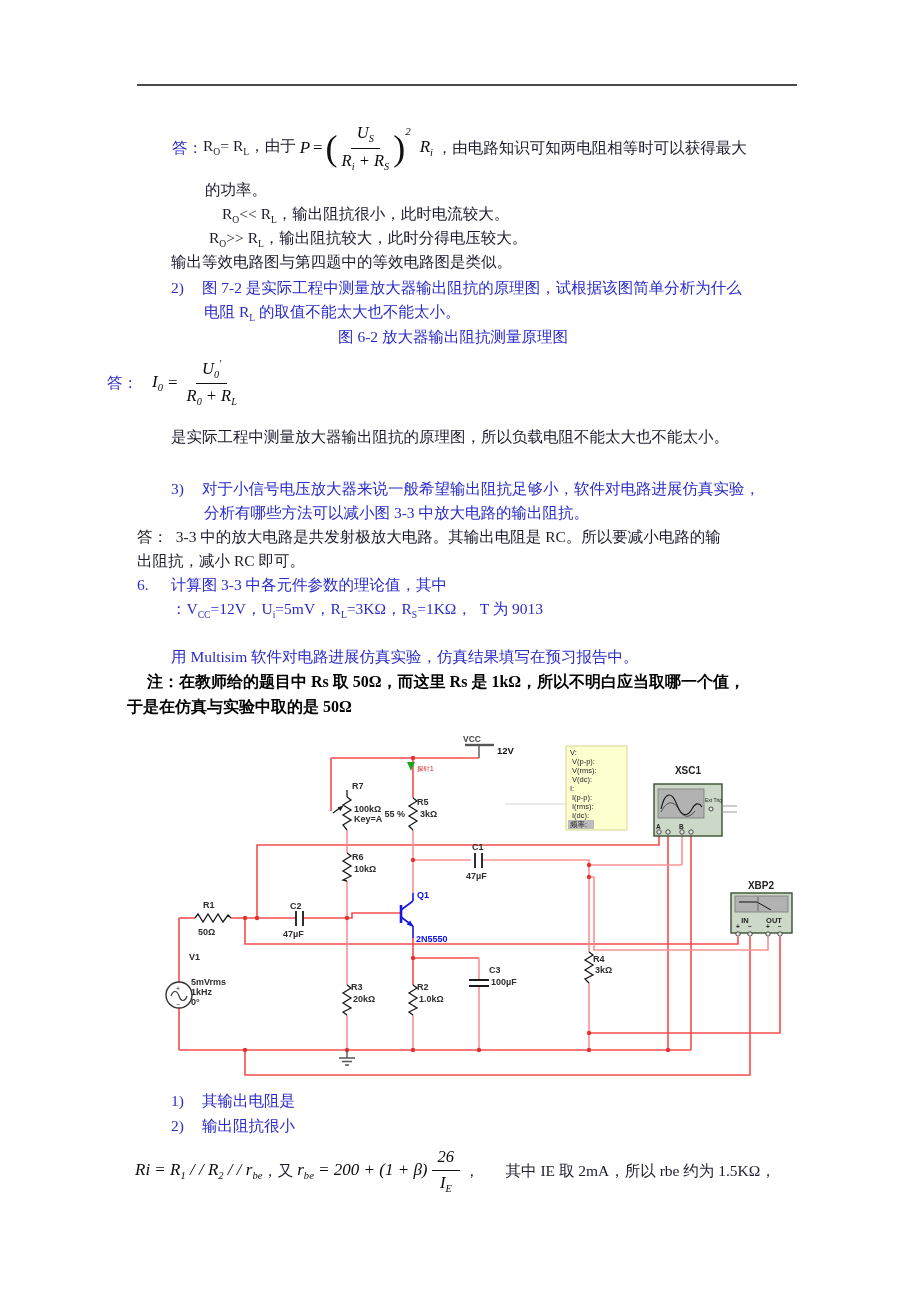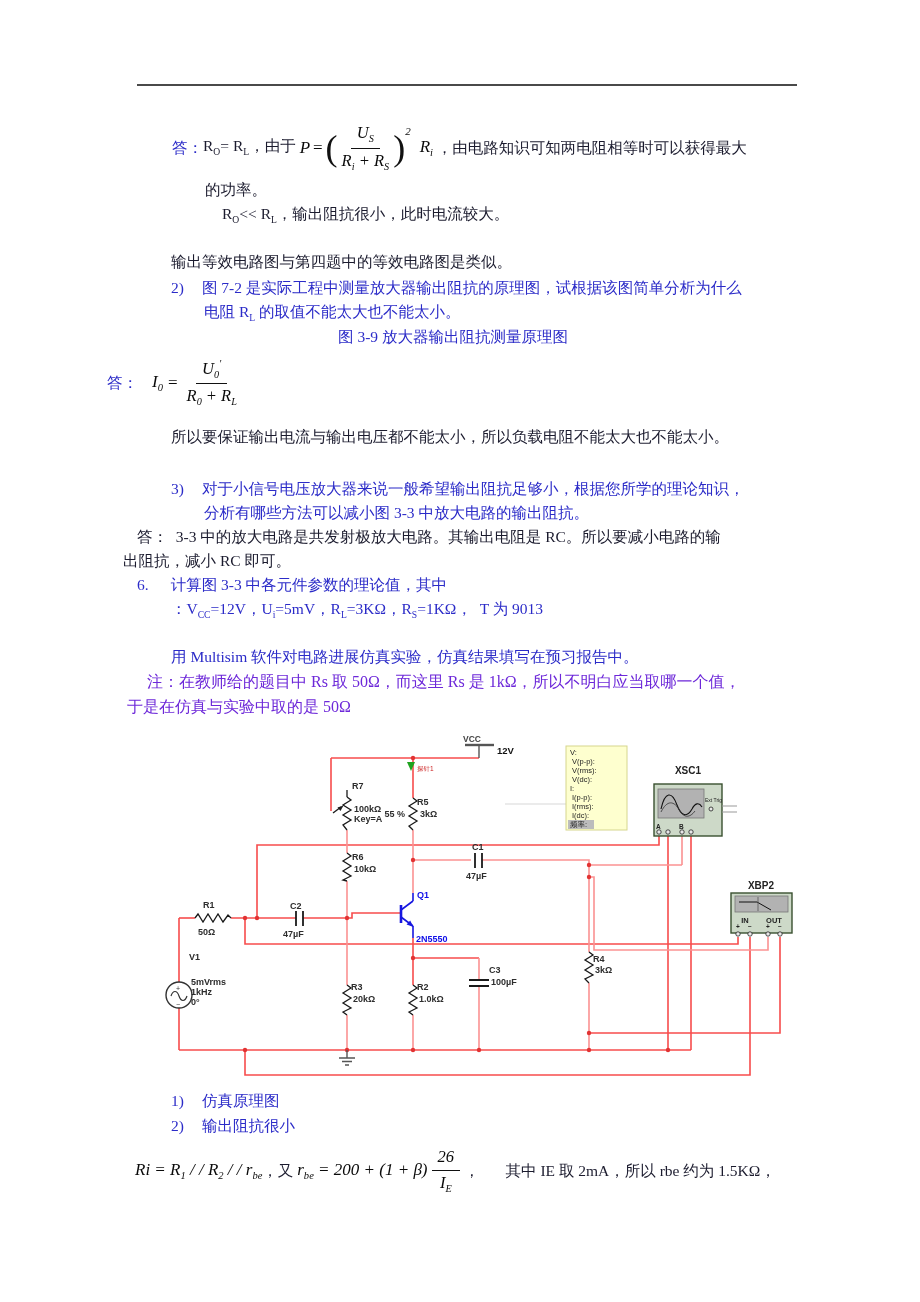--- a/index.html
+++ b/index.html
@@ -1,21 +1,21 @@
 <!DOCTYPE html>
 <html><head>
 <meta charset="utf-8">
 <style>
   html,body{margin:0;padding:0;background:#ffffff;}
   .page{position:relative;width:920px;height:1302px;background:#fff;overflow:hidden;
         font-family:"Liberation Serif","DejaVu Serif",serif;}
   .rule{position:absolute;left:137px;top:84px;width:660px;border-top:2px solid #4a4a4a;}
   .t{position:absolute;font-size:15.5px;color:#1b1b2e;white-space:pre;line-height:1.35;}
   .blue{color:#2b2bc8;}
-  .red{color:#6d28d9;font-weight:normal;font-size:16px;}
+  .red{color:#000000;font-weight:bold;font-size:16px;}
   .t sub,.t sup{font-size:0.62em;}
   .row{display:flex;align-items:center;}
   .mi{font-style:italic;font-family:"Liberation Serif","DejaVu Serif",serif;font-size:17px;color:#0a0a0a;}
   .frac{display:inline-flex;flex-direction:column;align-items:center;margin:0 4px;
         font-style:italic;font-size:16.5px;color:#0a0a0a;}
   .frac .num{padding:0 6px 1px;border-bottom:1.2px solid #111;}
   .frac .den{padding-top:1px;}
   .bigp{font-size:36px;font-weight:400;font-style:normal;color:#111;line-height:1;}
   .pow{font-size:11px;align-self:flex-start;margin-top:4px;}
   .gap26{margin-left:26px;}
@@ -39,48 +39,49 @@
       <span class="den">R<sub>i</sub> + R<sub>S</sub></span>
     </span>
     <span class="bigp">)</span>
     <span class="mi pow">2</span>
     <span class="mi" style="margin-left:9px;">R<sub>i</sub></span>
     <span> ，由电路知识可知两电阻相等时可以获得最大</span>
   </div>
 
   <div class="t" style="left:205px;top:180px;">的功率。</div>
   <div class="t" style="left:202px;top:204px;margin-left:20px;">R<sub>O</sub>&lt;&lt; R<sub>L</sub>，输出阻抗很小，此时电流较大。</div>
+  <div class="t" style="left:209px;top:228px;">R<sub>O</sub>&gt;&gt; R<sub>L</sub>，输出阻抗较大，此时分得电压较大。</div>
   <div class="t" style="left:171px;top:252px;">输出等效电路图与第四题中的等效电路图是类似。</div>
 
   <div class="t row blue" style="left:171px;top:278px;">
     <span>2)</span>
     <span style="margin-left:18px;">图 7-2 是实际工程中测量放大器输出阻抗的原理图，试根据该图简单分析为什么</span>
   </div>
   <div class="t blue" style="left:204px;top:302px;">电阻 R<sub>L</sub> 的取值不能太大也不能太小。</div>
-  <div class="t blue" style="left:338px;top:327px;">图 3-9 放大器输出阻抗测量原理图</div>
+  <div class="t blue" style="left:338px;top:327px;">图 6-2 放大器输出阻抗测量原理图</div>
 
   <div class="t row" style="left:107px;top:352px;height:62px;">
     <span class="blue">答：</span>
     <span class="mi" style="margin-left:14px;">I<sub>0</sub></span>
     <span class="mi" style="margin:0 5px;font-style:normal;">=</span>
     <span class="frac">
       <span class="num">U<sub>0</sub><sup>′</sup></span>
       <span class="den">R<sub>0</sub> + R<sub>L</sub></span>
     </span>
   </div>
-  <div class="t" style="left:171px;top:427px;">所以要保证输出电流与输出电压都不能太小，所以负载电阻不能太大也不能太小。</div>
+  <div class="t" style="left:171px;top:427px;">是实际工程中测量放大器输出阻抗的原理图，所以负载电阻不能太大也不能太小。</div>
 
   <div class="t row blue" style="left:171px;top:479px;">
     <span>3)</span>
-    <span style="margin-left:18px;">对于小信号电压放大器来说一般希望输出阻抗足够小，根据您所学的理论知识，</span>
+    <span style="margin-left:18px;">对于小信号电压放大器来说一般希望输出阻抗足够小，软件对电路进展仿真实验，</span>
   </div>
   <div class="t blue" style="left:204px;top:503px;">分析有哪些方法可以减小图 3-3 中放大电路的输出阻抗。</div>
 
   <div class="t" style="left:137px;top:527px;">答：  3-3 中的放大电路是共发射极放大电路。其输出电阻是 RC。所以要减小电路的输</div>
-  <div class="t" style="left:123px;top:551px;">出阻抗，减小 RC 即可。</div>
+  <div class="t" style="left:137px;top:551px;">出阻抗，减小 RC 即可。</div>
 
   <div class="t row blue" style="left:137px;top:575px;">
     <span>6.</span>
     <span style="margin-left:22px;">计算图 3-3 中各元件参数的理论值，其中</span>
   </div>
   <div class="t blue" style="left:171px;top:599px;">：V<sub>CC</sub>=12V，U<sub>i</sub>=5mV，R<sub>L</sub>=3KΩ，R<sub>S</sub>=1KΩ，  T 为 9013</div>
   <div class="t blue" style="left:171px;top:647px;">用 Multisim 软件对电路进展仿真实验，仿真结果填写在预习报告中。</div>
 
   <div class="t red" style="left:147px;top:671px;">注：在教师给的题目中 Rs 取 50Ω，而这里 Rs 是 1kΩ，所以不明白应当取哪一个值，</div>
   <div class="t red" style="left:127px;top:696px;">于是在仿真与实验中取的是 50Ω</div>
@@ -284,21 +285,21 @@
       <text x="489" y="973">C3</text>
       <text x="491" y="985">100µF</text>
 
       <text x="593" y="962">R4</text>
       <text x="595" y="973">3kΩ</text>
     </g>
   </svg>
 
   <div class="t row blue" style="left:171px;top:1091px;">
     <span>1)</span>
-    <span style="margin-left:18px;">仿真原理图</span>
+    <span style="margin-left:18px;">其输出电阻是</span>
   </div>
   <div class="t row blue" style="left:171px;top:1116px;">
     <span>2)</span>
     <span style="margin-left:18px;">输出阻抗很小</span>
   </div>
 
   <div class="t row" style="left:135px;top:1140px;height:62px;">
     <span class="mi">Ri = R<sub>1</sub> / / R<sub>2</sub> / / r<sub>be</sub></span>
     <span>，又 </span>
     <span class="mi">r<sub>be</sub> = 200 + (1 + β)</span>

